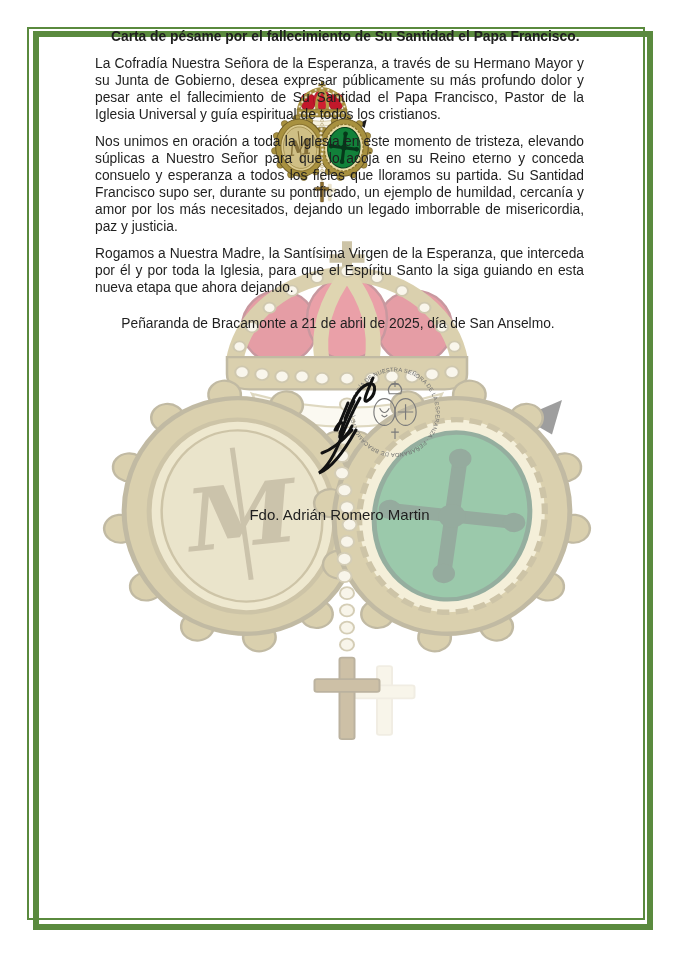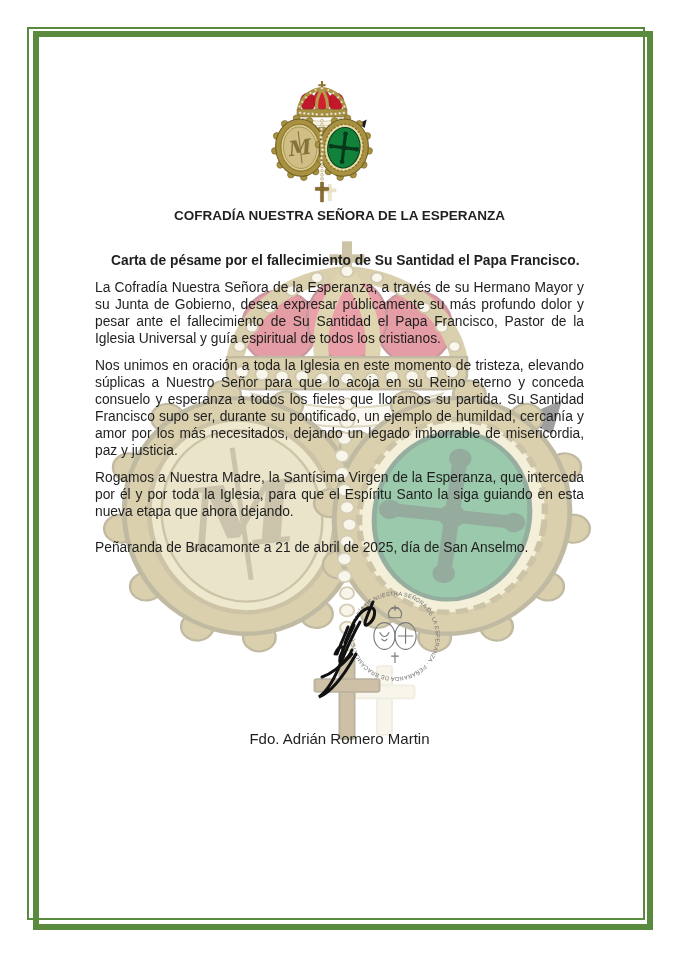--- a/index.html
+++ b/index.html
@@ -34,21 +34,21 @@
   .org-name{padding-top:208px;}
   .org-loc{margin-top:12px;}
   .subject{
     margin:28px 0 0 16px;font-size:13.8px;font-weight:bold;line-height:17px;text-align:left;
   }
   .para{
     margin:10px 0 0 0;font-size:13.8px;line-height:17px;text-align:justify;
     text-justify:inter-word;
   }
   .dateline{
-    margin:19px 0 0 0;font-size:13.8px;line-height:17px;text-align:left;padding-right:3px;
+    margin:19px 0 0 0;font-size:13.8px;line-height:17px;text-align:center;padding-right:3px;
   }
   .sig-cluster{
     position:relative;height:132px;margin-top:30px;
   }
   .stamp{position:absolute;left:252px;top:2px;width:96px;height:96px;}
   .signature{position:absolute;left:212px;top:6px;width:92px;height:112px;}
   .signed-by{
     margin:12px;text-align:center;font-size:15px;line-height:18px;
   }
   .signer-title{
@@ -198,21 +198,20 @@
 
 <svg class="watermark" viewBox="0 0 200 240" preserveAspectRatio="none">
   <use href="#crest"></use>
 </svg>
 
 <svg class="crest-top" viewBox="0 0 200 240" preserveAspectRatio="none">
   <use href="#crest"></use>
 </svg>
 
 <div class="doc">
-  <h1 class="org-name">COFRADÍA NUESTRA SEÑORA DE LA ESPERANZA</h1>
 
   <p class="subject">Carta de pésame por el fallecimiento de Su Santidad el Papa Francisco.</p>
 
   <p class="para">La Cofradía Nuestra Señora de la Esperanza, a través de su Hermano Mayor y su Junta de Gobierno, desea expresar públicamente su más profundo dolor y pesar ante el fallecimiento de Su Santidad el Papa Francisco, Pastor de la Iglesia Universal y guía espiritual de todos los cristianos.</p>
   <p class="para">Nos unimos en oración a toda la Iglesia en este momento de tristeza, elevando súplicas a Nuestro Señor para que lo acoja en su Reino eterno y conceda consuelo y esperanza a todos los fieles que lloramos su partida. Su Santidad Francisco supo ser, durante su pontificado, un ejemplo de humildad, cercanía y amor por los más necesitados, dejando un legado imborrable de misericordia, paz y justicia.</p>
   <p class="para">Rogamos a Nuestra Madre, la Santísima Virgen de la Esperanza, que interceda por él y por toda la Iglesia, para que el Espíritu Santo la siga guiando en esta nueva etapa que ahora dejando.</p>
 
   <p class="dateline">Peñaranda de Bracamonte a 21 de abril de 2025, día de San Anselmo.</p>
 
   <div class="sig-cluster">

